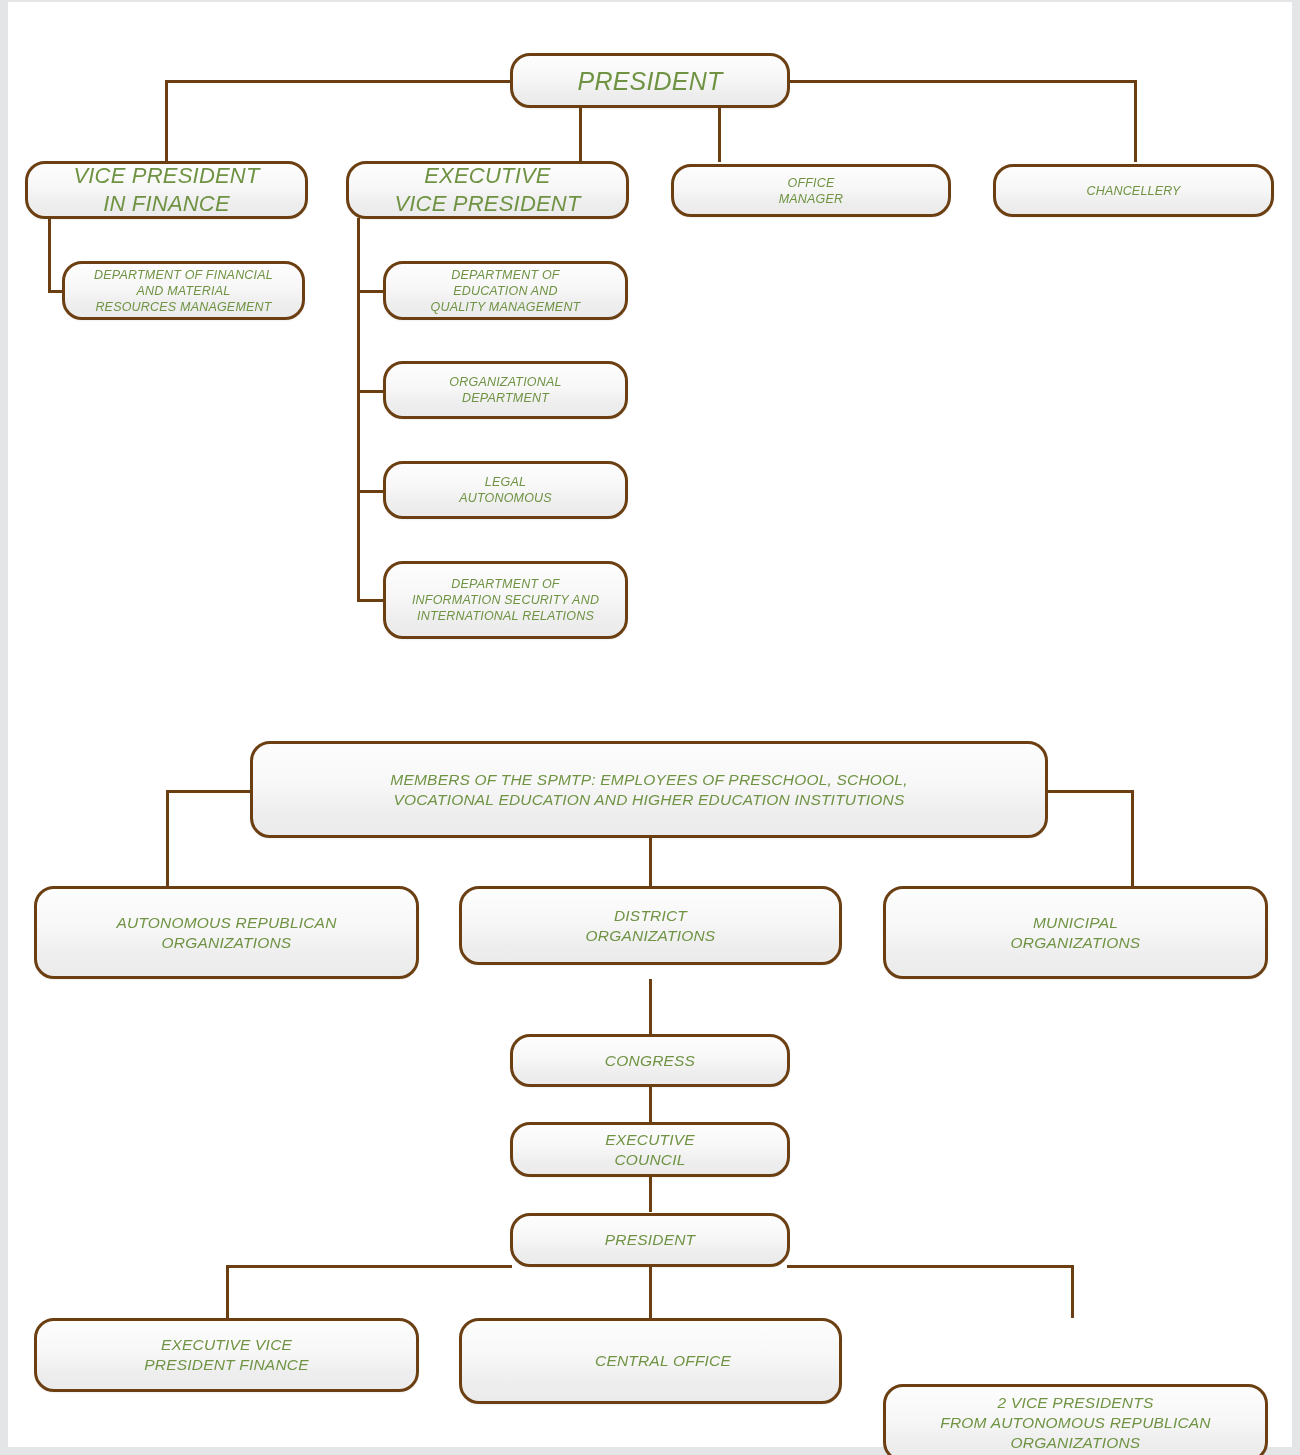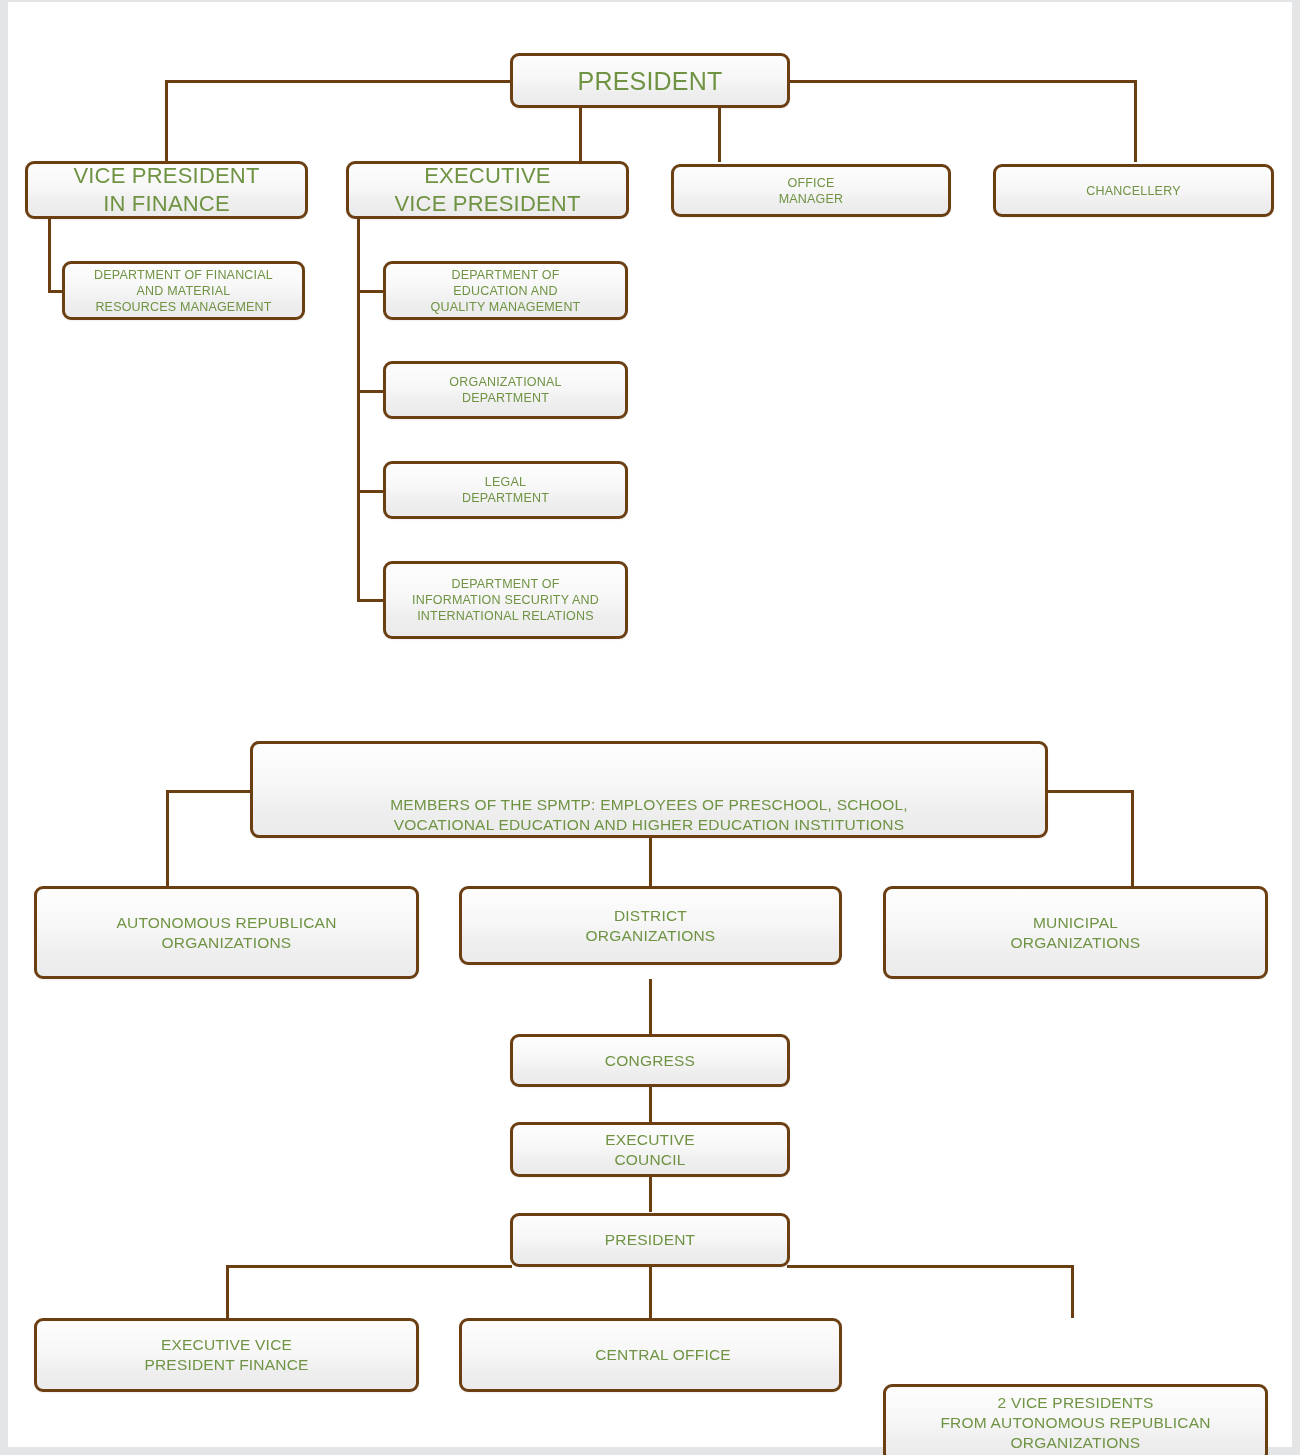--- a/index.html
+++ b/index.html
@@ -46,31 +46,32 @@
     z-index: 2;
   }
   .line.h { height: 3px; }
   .line.v { width: 3px; }
 
   
   .node {
     position: absolute;
     box-sizing: border-box;
     border: 3px solid #6b3f12;
-    border-radius: 9px;
+    border-radius: 20px;
     background: linear-gradient(to bottom, #fdfdfd 0%, #f7f7f7 45%, #eeeeee 75%, #ebebeb 100%);
     color: #6f9343;
     display: flex;
     align-items: center;
     justify-content: center;
     text-align: center;
     line-height: 1.28;
     letter-spacing: 0.2px;
     z-index: 5;
     box-shadow: 0 1px 2px rgba(0,0,0,0.06);
+    font-style: italic;
   }
   .node .label { display: block; padding: 0 8px; white-space: pre-line; }
 
   .sz-xl  { font-size: 25px; }
   .sz-lg  { font-size: 22px; }
   .sz-md  { font-size: 15.5px; }
   .sz-sm  { font-size: 12.5px; }
 </style>
 </head>
 <body>
@@ -136,21 +137,21 @@
 QUALITY MANAGEMENT</span>
   </div>
 
   <div class="node sz-sm" style="left:383px; top:361px; width:245px; height:58px;">
     <span class="label">ORGANIZATIONAL
 DEPARTMENT</span>
   </div>
 
   <div class="node sz-sm" style="left:383px; top:461px; width:245px; height:58px;">
     <span class="label">LEGAL
-DEPARTMENT</span>
+AUTONOMOUS</span>
   </div>
 
   <div class="node sz-sm" style="left:383px; top:561px; width:245px; height:78px;">
     <span class="label">DEPARTMENT OF
 INFORMATION SECURITY AND
 INTERNATIONAL RELATIONS</span>
   </div>
 
   <div class="line h" style="left:166px; top:790px; width:86px;"></div>
   <div class="line v" style="left:166px; top:790px; height:98px;"></div>
@@ -167,21 +168,21 @@
   <div class="line v" style="left:649px; top:1177px; height:35px;"></div>
 
   <div class="line h" style="left:226px; top:1265px; width:286px;"></div>
   <div class="line v" style="left:226px; top:1265px; height:53px;"></div>
 
   <div class="line h" style="left:787px; top:1265px; width:287px;"></div>
   <div class="line v" style="left:1071px; top:1265px; height:53px;"></div>
 
   <div class="line v" style="left:649px; top:1267px; height:51px;"></div>
 
-  <div class="node sz-md" style="left:250px; top:741px; width:798px; height:97px;align-items:flex-end;">
+  <div class="node sz-md" style="left:250px; top:741px; width:798px; height:97px;">
     <span class="label">MEMBERS OF THE SPMTP: EMPLOYEES OF PRESCHOOL, SCHOOL,
 VOCATIONAL EDUCATION AND HIGHER EDUCATION INSTITUTIONS</span>
   </div>
 
   <div class="node sz-md" style="left:34px; top:886px; width:385px; height:93px;">
     <span class="label">AUTONOMOUS REPUBLICAN
 ORGANIZATIONS</span>
   </div>
 
   <div class="node sz-md" style="left:459px; top:886px; width:383px; height:79px;">
@@ -205,21 +206,21 @@
 
   <div class="node sz-md" style="left:510px; top:1213px; width:280px; height:54px;">
     <span class="label">PRESIDENT</span>
   </div>
 
   <div class="node sz-md" style="left:34px; top:1318px; width:385px; height:74px;">
     <span class="label">EXECUTIVE VICE
 PRESIDENT FINANCE</span>
   </div>
 
-  <div class="node sz-md" style="left:459px; top:1318px; width:383px; height:74px;padding-left:25px;">
+  <div class="node sz-md" style="left:459px; top:1318px; width:383px; height:86px;padding-left:25px;">
     <span class="label">CENTRAL OFFICE</span>
   </div>
 
   <div class="node sz-md" style="left:883px; top:1384px; width:385px; height:78px;">
     <span class="label">2 VICE PRESIDENTS
 FROM AUTONOMOUS REPUBLICAN
 ORGANIZATIONS</span>
   </div>
 
 </div>

